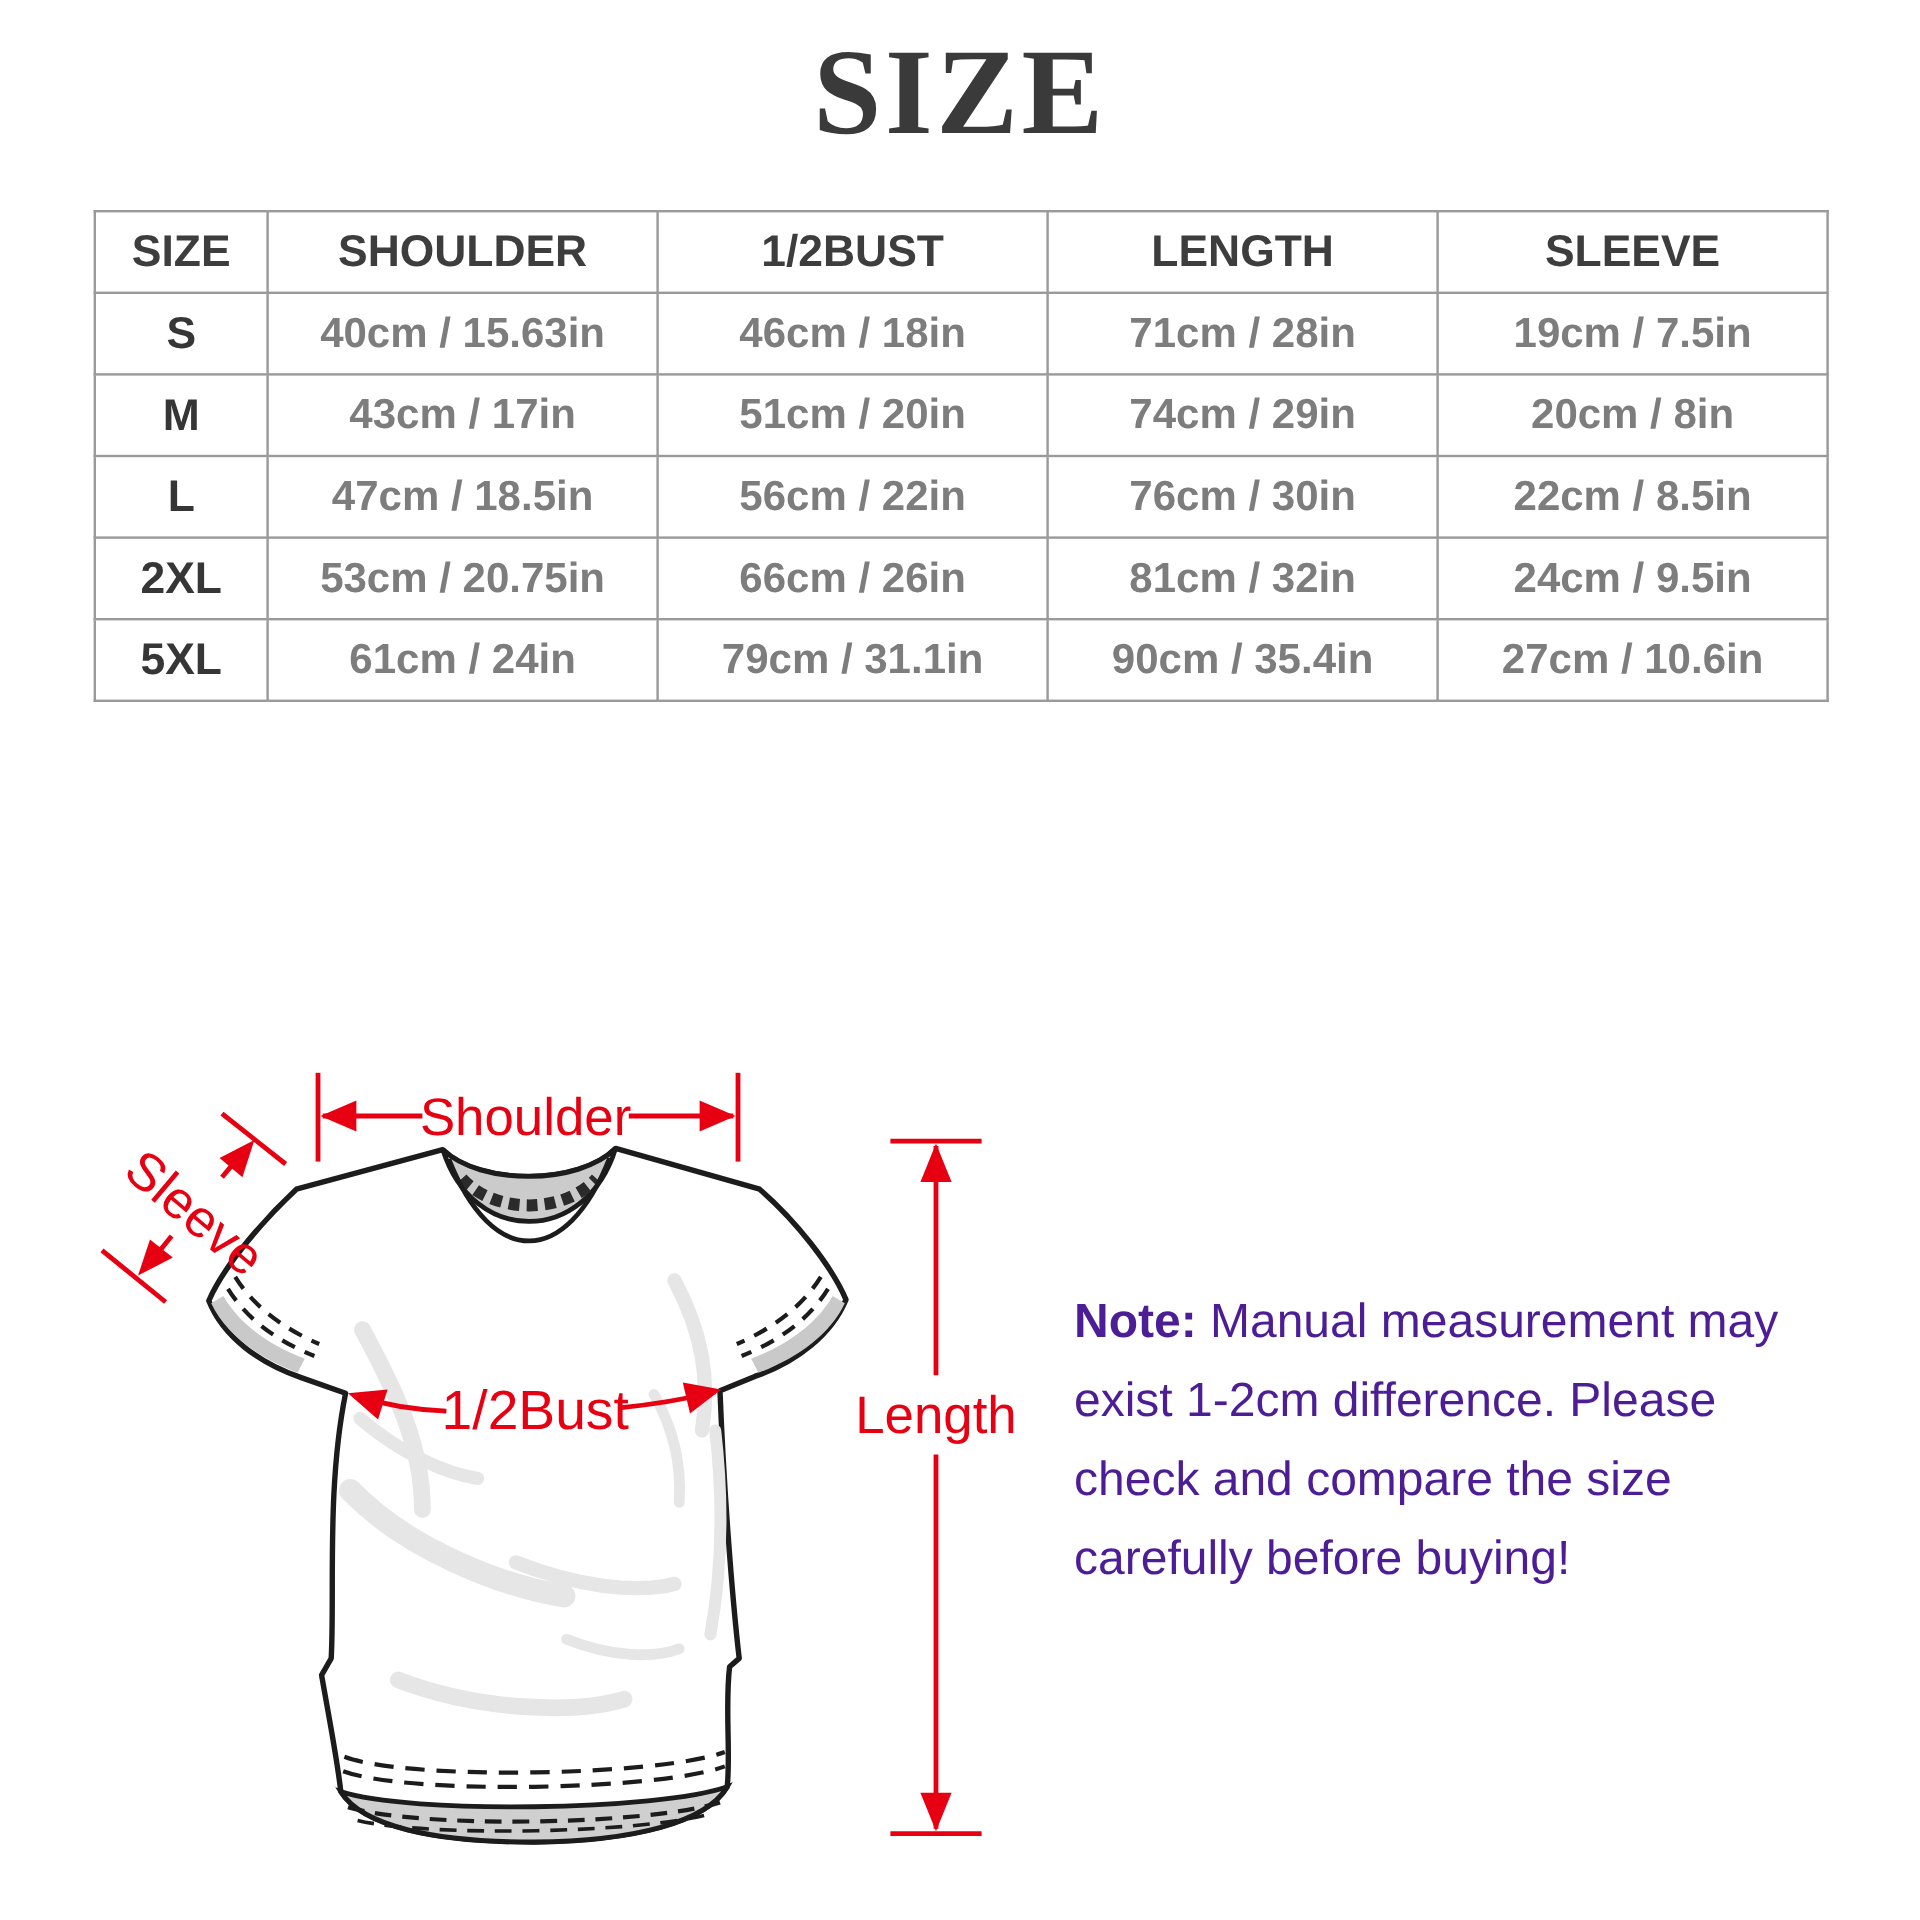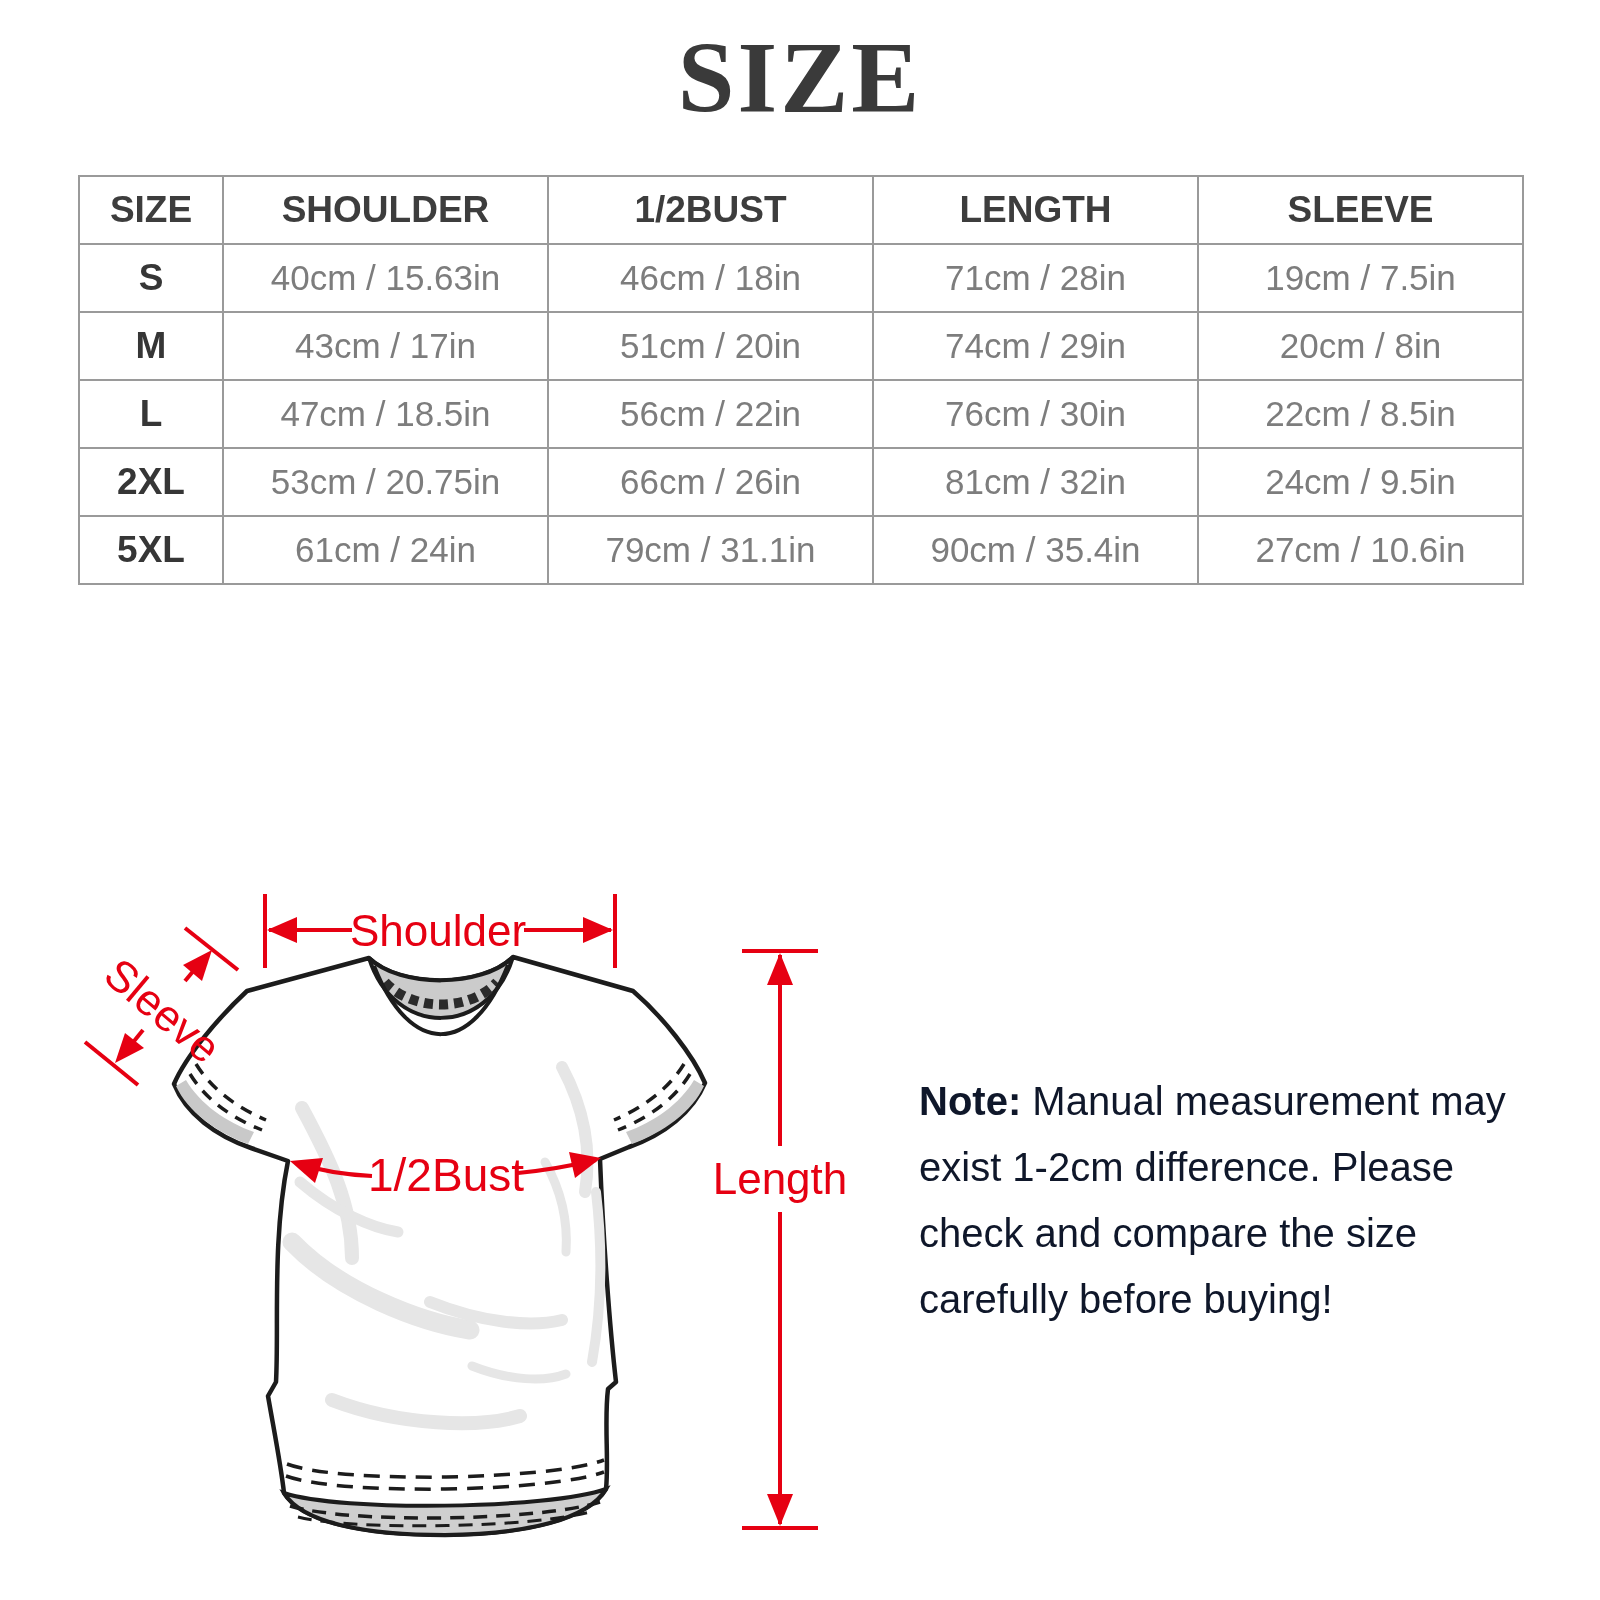--- a/index.html
+++ b/index.html
@@ -14,27 +14,27 @@
   }
   table.size-table{
     position:absolute;left:78px;top:175px;width:1444px;
     border-collapse:collapse;table-layout:fixed;
   }
   table.size-table th,table.size-table td{
     border:2px solid #9a9a9a;height:66px;text-align:center;vertical-align:middle;
     padding:0;overflow:hidden;white-space:nowrap;
   }
   table.size-table th{font-size:37px;font-weight:700;color:#3d3d3d;}
-  table.size-table td{font-size:35px;font-weight:400;color:#7d7d7d;}
+  table.size-table td{font-size:35px;font-weight:700;color:#7d7d7d;}
   table.size-table td.size-col{font-size:37px;font-weight:700;color:#363636;}
   .diagram{position:absolute;left:0;top:860px;width:1600px;height:740px;}
   .diagram svg{display:block;}
   .note-block{
     position:absolute;left:895px;top:1068px;width:600px;
-    font-size:40px;line-height:66px;color:#0f172a;margin-left:24px;
+    font-size:40px;line-height:66px;color:#4c1d95;
   }
   .note-block .note-prefix{font-weight:700;}
 </style>
 </head>
 <body>
 
 <div class="page-title">SIZE</div>
 
 <table class="size-table">
   <colgroup>

